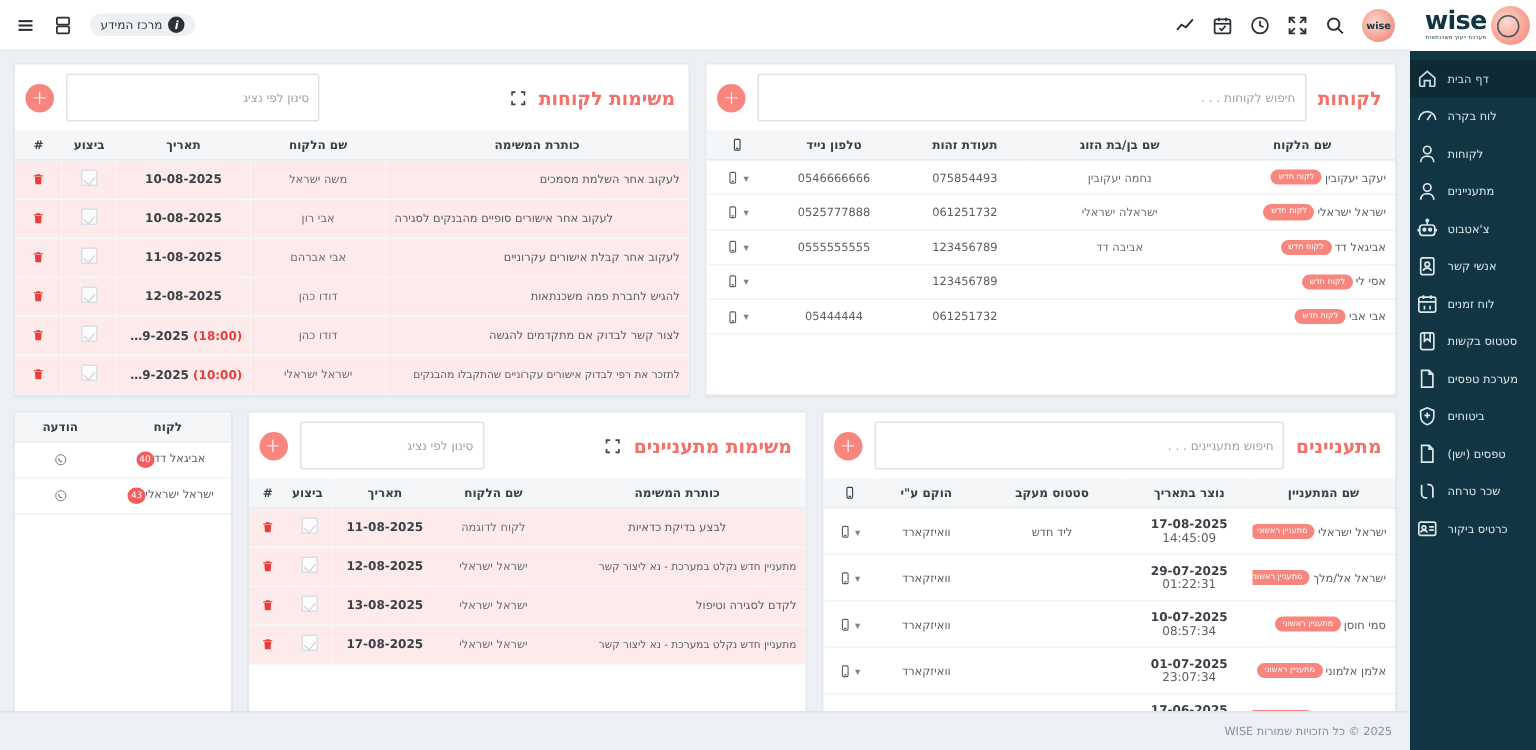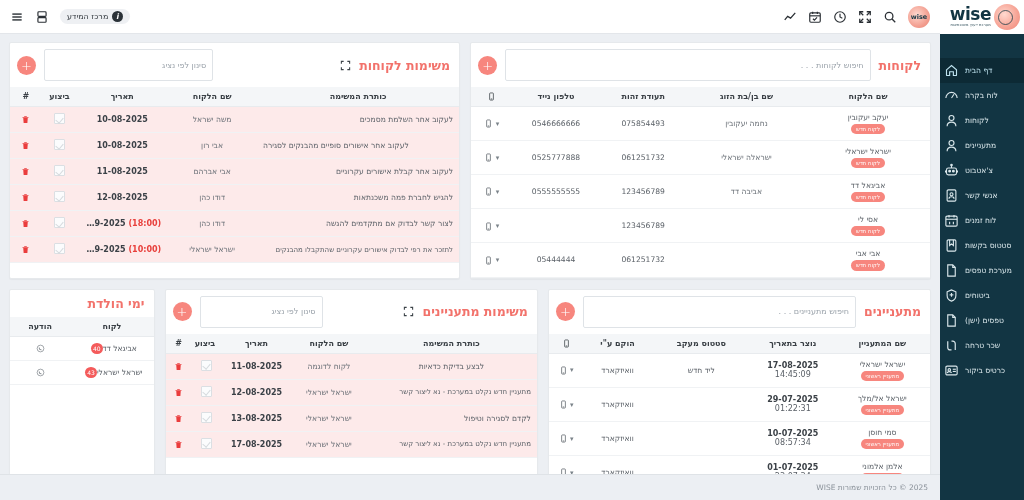--- a/index.html
+++ b/index.html
@@ -29,21 +29,21 @@
     position: relative; flex: 0 0 auto;
   }
   .brand-mark:after {
     content: ""; position: absolute; left: 4px; top: 6px; width: 13px; height: 13px;
     border-radius: 50%; border: 1.6px solid #123543; opacity: .75;
   }
   .brand-txt { display: flex; flex-direction: column; line-height: 1; }
   .brand-word { font-size: 17px; font-weight: bold; color: #123543; letter-spacing: -.5px; }
   .brand-sub { font-size: 3.6px; color: #123543; letter-spacing: .2px; margin-top: 1px; }
 
-  .nav { padding-top: 24px; }
+  .nav { padding-top: 6px; }
   .nav-item {
     display: flex; align-items: center; justify-content: flex-end;
     gap: 6px; padding: 5px 7px 5px 4px; font-size: 8px; color: #dbe8ec;
     cursor: pointer; white-space: nowrap;
   }
   .nav-item.active { background: #0d2a35; color: #bfe3ef; }
   .nav-item .lbl { font-size: 7.6px; }
   .nav-icon { width: 15px; height: 15px; flex: 0 0 auto; display: block; }
   .nav-icon svg { width: 15px; height: 15px; display: block; }
 
@@ -114,21 +114,21 @@
   }
   tbody td {
     font-size: 7.6px; color: #5a6067; padding: 6px; text-align: center;
     border-bottom: 1px solid #f0f2f4; white-space: nowrap; overflow: hidden;
     text-overflow: ellipsis;
   }
   tbody tr.pink td { background: #fdeaea; }
   td.date { font-weight: bold; color: #3b4147; font-size: 8px; }
   td.date .time { color: #e8403c; font-weight: bold; }
   td.name-cell { color: #6a7077; }
-  .cell-stack { display: flex; flex-direction: column; align-items: center; gap: 2px; }
+  .cell-stack { display: flex; flex-direction: row; align-items: center; gap: 2px; }
   .badge {
     display: inline-block; background: #f7867e; color: #fff; border-radius: 8px;
     padding: 1px 5px; font-size: 5.4px; white-space: nowrap; line-height: 1.5;
   }
   .badge-age {
     display: inline-block; background: #f45b5b; color: #fff; border-radius: 50%;
     min-width: 11px; height: 11px; font-size: 6px; line-height: 11px; text-align: center;
     padding: 0 2px; margin-left: 4px;
   }
   .icon-cell svg { width: 9px; height: 9px; display: inline-block; vertical-align: middle; }
@@ -766,23 +766,20 @@
               <td><span class="chk"></span></td>
               <td><span class="icon-cell trash"><svg viewBox="0 0 24 24" fill="currentColor">
                       <path d="M9 3h6l1 2h4v2H4V5h4zM6 8h12l-1 13H7z"></path>
                     </svg></span></td>
             </tr>
           </tbody>
         </table>
       </div>
 
       <div class="card" style="width:150px;">
-        <div class="card-head" style="justify-content:flex-start;">
-          <div class="card-title">ימי הולדת</div>
-        </div>
         <table>
           <colgroup>
               <col style="width:58%">
               <col style="width:42%">
             </colgroup>
           <thead>
               <tr>
             <th>לקוח</th>
             <th>הודעה</th>
           </tr>

